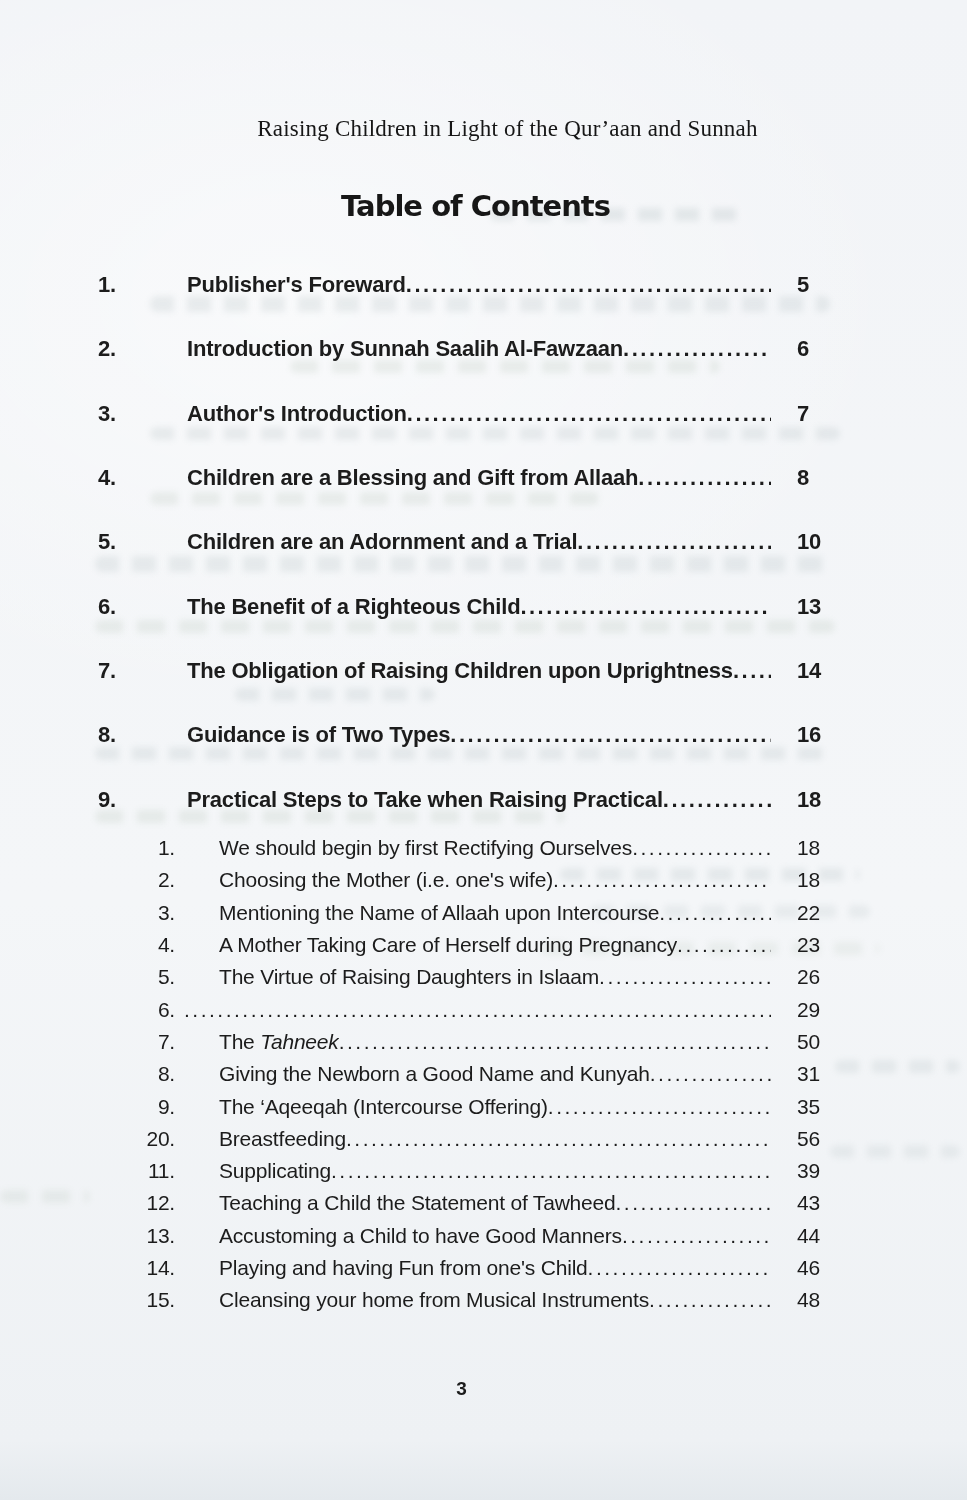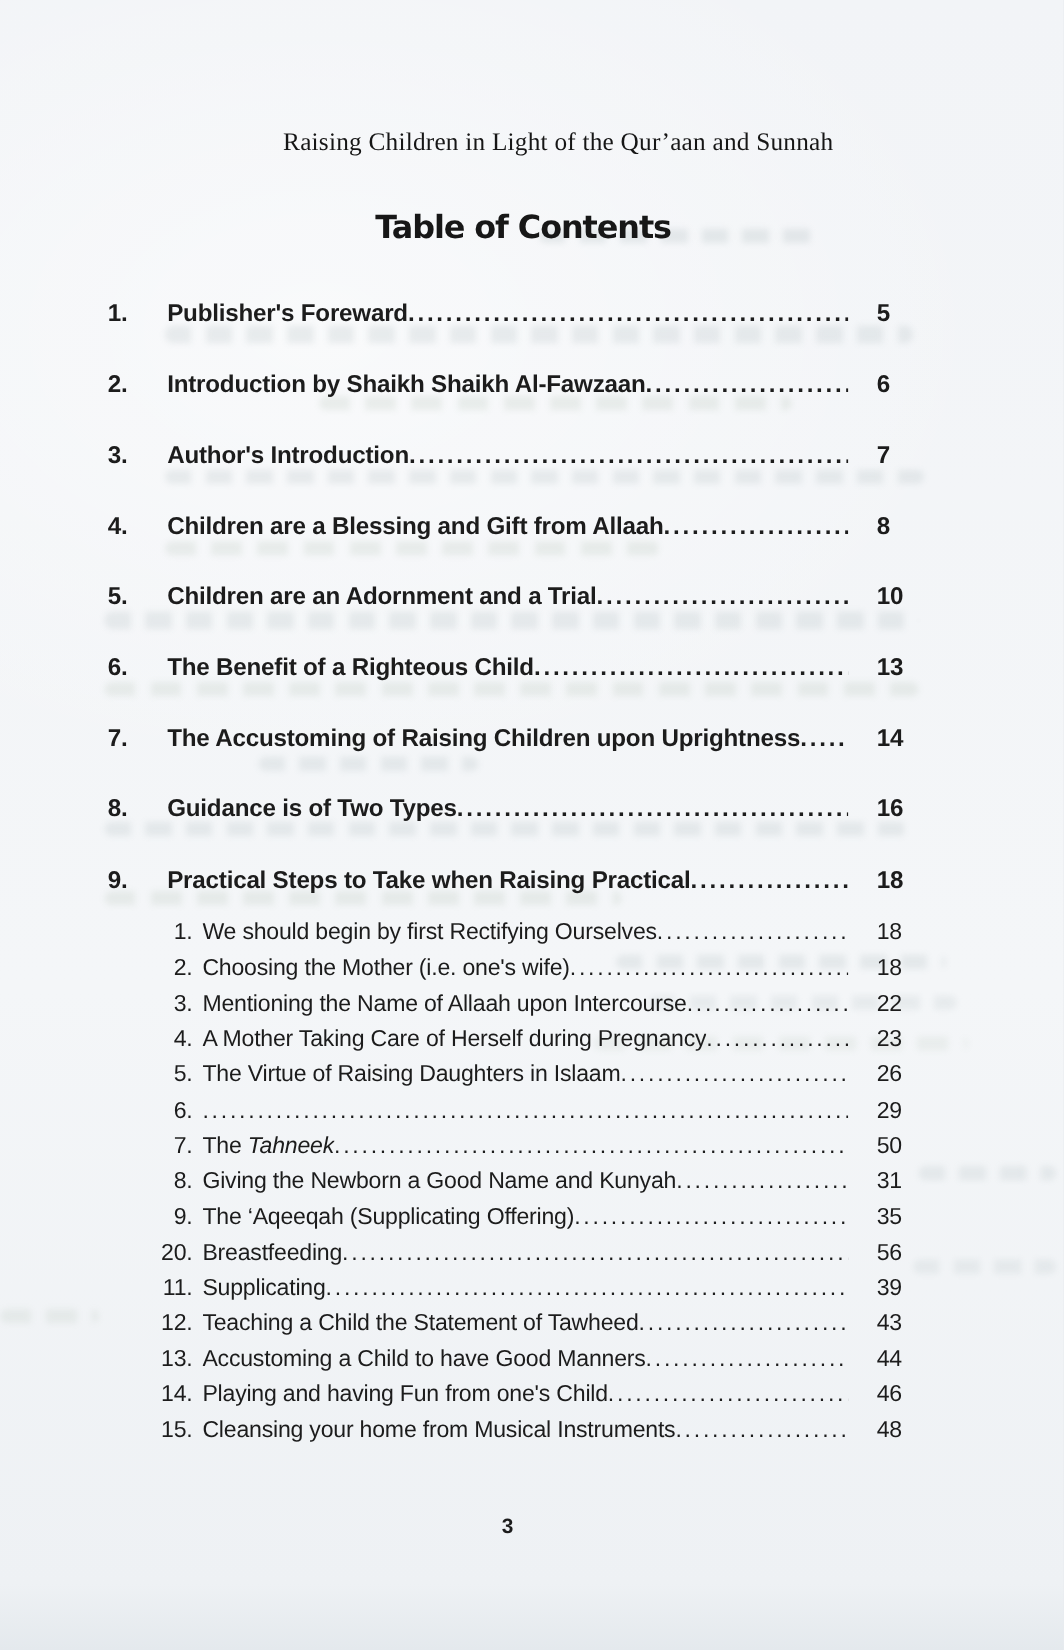--- a/index.html
+++ b/index.html
@@ -75,21 +75,21 @@
   }
   .sub-list .row {
     height: 32.3px;
     font-size: 21px;
     font-weight: 400;
     letter-spacing: -0.2px;
   }
   .num { flex: 0 0 auto; }
   .main-list .num { width: 54px; }
   .sub-list .num { width: 38px; text-align: right; margin-right: 9px; }
-  .ttl { flex: 0 1 auto; overflow: hidden; }
+  .ttl { flex: 0 1 auto; overflow: hidden; margin-left: 35px; }
   .dots {
     flex: 1 1 0;
     min-width: 0;
     overflow: hidden;
     letter-spacing: 2.5px;
     margin-right: 26px;
   }
   .pg { flex: 0 0 36px; text-align: left; }
 
   .folio {
@@ -130,21 +130,21 @@
 
   <div class="toc-list main-list" id="main-list">
       <div class="row">
         <span class="num">1.</span>
         <span class="ttl">Publisher's Foreward</span>
         <span class="dots">................................................................................................................................................................</span>
         <span class="pg">5</span>
       </div>
       <div class="row">
         <span class="num">2.</span>
-        <span class="ttl">Introduction by Shaikh Shaikh Al-Fawzaan</span>
+        <span class="ttl">Introduction by Sunnah Saalih Al-Fawzaan</span>
         <span class="dots">................................................................................................................................................................</span>
         <span class="pg">6</span>
       </div>
       <div class="row">
         <span class="num">3.</span>
         <span class="ttl">Author's Introduction</span>
         <span class="dots">................................................................................................................................................................</span>
         <span class="pg">7</span>
       </div>
       <div class="row">
@@ -160,21 +160,21 @@
         <span class="pg">10</span>
       </div>
       <div class="row">
         <span class="num">6.</span>
         <span class="ttl">The Benefit of a Righteous Child</span>
         <span class="dots">................................................................................................................................................................</span>
         <span class="pg">13</span>
       </div>
       <div class="row">
         <span class="num">7.</span>
-        <span class="ttl">The Accustoming of Raising Children upon Uprightness</span>
+        <span class="ttl">The Obligation of Raising Children upon Uprightness</span>
         <span class="dots">................................................................................................................................................................</span>
         <span class="pg">14</span>
       </div>
       <div class="row">
         <span class="num">8.</span>
         <span class="ttl">Guidance is of Two Types</span>
         <span class="dots">................................................................................................................................................................</span>
         <span class="pg">16</span>
       </div>
       <div class="row">
@@ -228,21 +228,21 @@
         <span class="pg">50</span>
       </div>
       <div class="row">
         <span class="num">8.</span>
         <span class="ttl">Giving the Newborn a Good Name and Kunyah</span>
         <span class="dots">................................................................................................................................................................</span>
         <span class="pg">31</span>
       </div>
       <div class="row">
         <span class="num">9.</span>
-        <span class="ttl">The ‘Aqeeqah (Supplicating Offering)</span>
+        <span class="ttl">The ‘Aqeeqah (Intercourse Offering)</span>
         <span class="dots">................................................................................................................................................................</span>
         <span class="pg">35</span>
       </div>
       <div class="row">
         <span class="num">20.</span>
         <span class="ttl">Breastfeeding</span>
         <span class="dots">................................................................................................................................................................</span>
         <span class="pg">56</span>
       </div>
       <div class="row">

